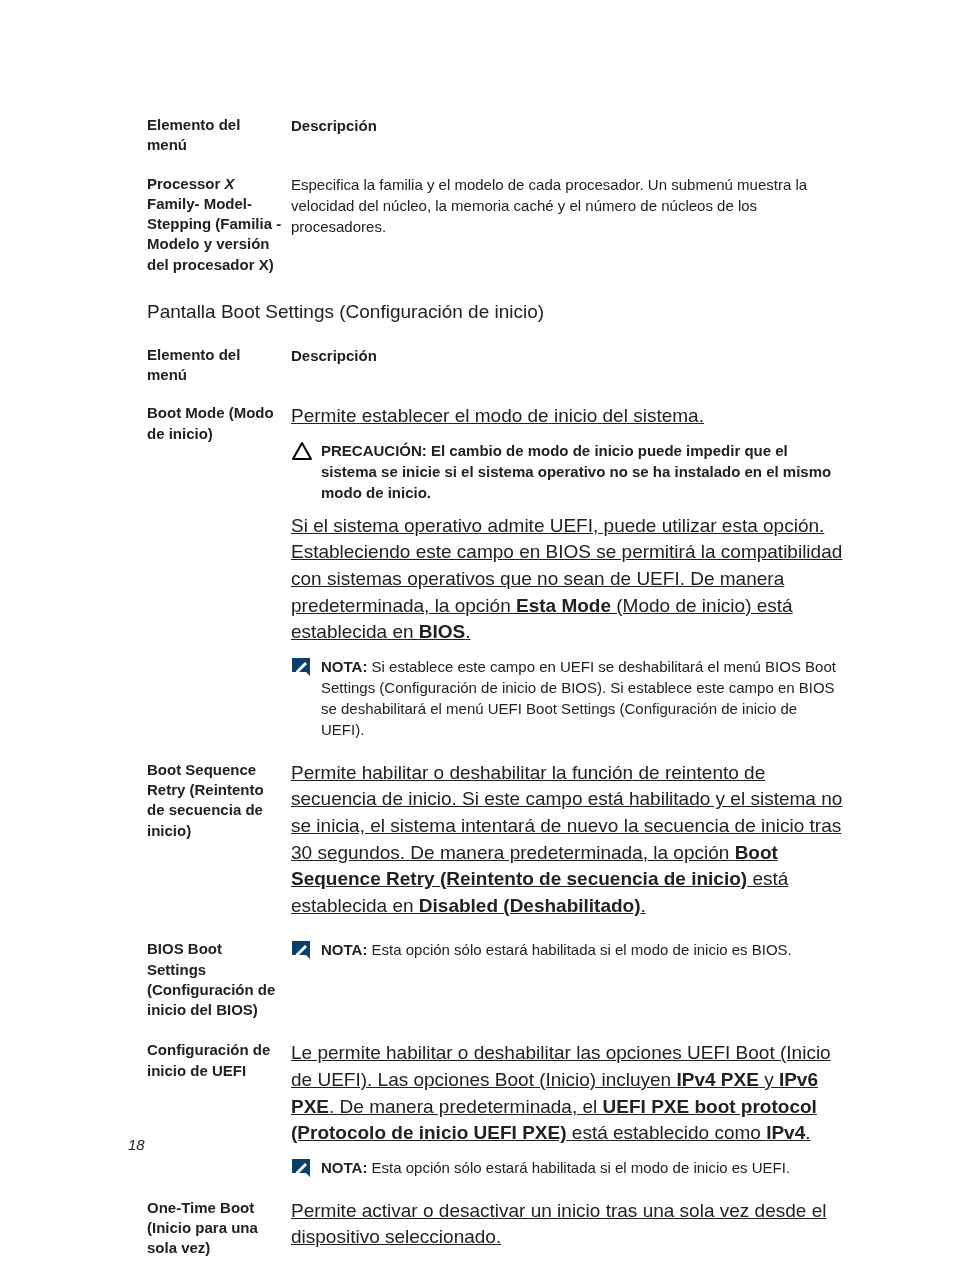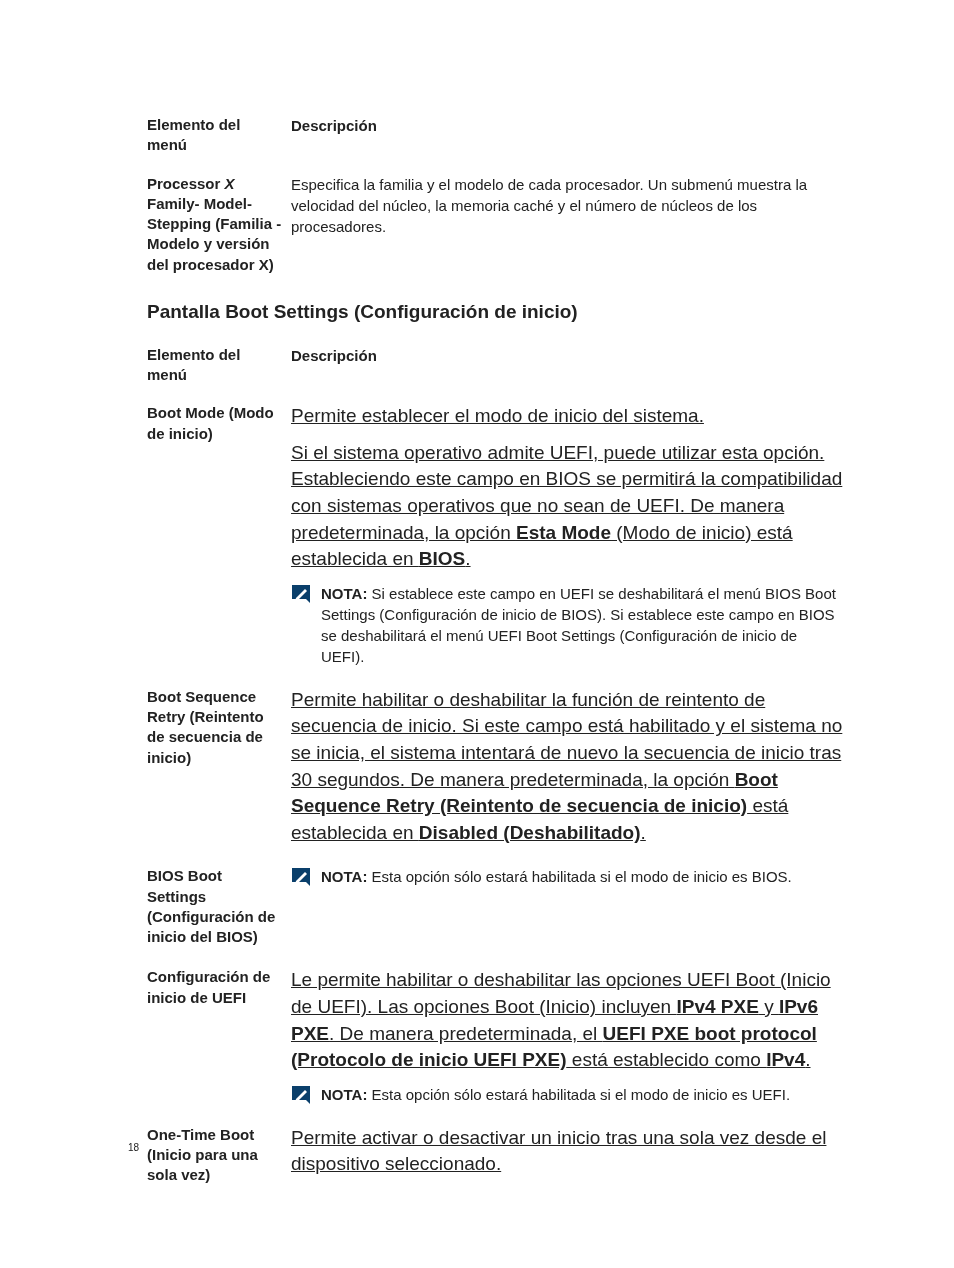--- a/index.html
+++ b/index.html
@@ -32,21 +32,21 @@
     padding-right: 8px;
   }
   .col-label .italic { font-style: italic; }
   .col-desc {
     flex: 1 1 auto;
     font-size: 15px;
     line-height: 1.4;
   }
   h2.section {
     font-size: 19px;
-    font-weight: 700;
+    font-weight: 400;
     margin: 26px 0 22px 0;
   }
   .row {
     display: flex;
     align-items: flex-start;
     margin-bottom: 20px;
     justify-content: space-between;
   }
   .row .col-desc > * + * {
     margin-top: 10px;
@@ -64,21 +64,22 @@
     flex: 1 1 auto;
     font-size: 15px;
     line-height: 1.4;
   }
   .bold { font-weight: 600; }
   .para { font-size: 19px; line-height: 1.4; text-decoration: underline; }
   .page-num {
     position: absolute;
     left: 128px;
     bottom: 115px;
-    font-size: 10px;
+    font-size: 15px;
+    font-style: italic;
   }
   svg { display: block; }
 </style>
 </head>
 <body>
 
 <div class="page">
 
   <div class="th-row">
     <div class="col-label">Elemento del menú</div>
@@ -97,20 +98,30 @@
   <div class="th-row">
     <div class="col-label">Elemento del menú</div>
     <div class="col-desc bold">Descripción</div>
   </div>
 
   <div class="row">
     <div class="col-label">Boot Mode (Modo de inicio)</div>
     <div class="col-desc">
       <div class="para">Permite establecer el modo de inicio del sistema.</div>
 
+      <div class="callout">
+        <div class="icon-holder">
+          <svg width="22" height="20" viewBox="0 0 22 20">
+            <path d="M11 2 L20 18 L2 18 Z" fill="none" stroke="#000" stroke-width="2" stroke-linejoin="round"></path>
+          </svg>
+        </div>
+        <div class="text bold">
+          <span>PRECAUCIÓN: </span><span>El cambio de modo de inicio puede impedir que el sistema se inicie si el sistema operativo no se ha instalado en el mismo modo de inicio.</span>
+        </div>
+      </div>
 
       <div class="para">
         <span>Si el sistema operativo admite UEFI, puede utilizar esta opción. Estableciendo este campo en BIOS se permitirá la compatibilidad con sistemas operativos que no sean de UEFI. De manera predeterminada, la opción </span><span class="bold">Esta Mode</span><span> (Modo de inicio) está establecida en </span><span class="bold">BIOS</span><span>.</span>
       </div>
 
       <div class="callout">
         <div class="icon-holder">
           <svg width="20" height="20" viewBox="0 0 20 20">
             <path d="M1 1 H19 V19 L15 15 H1 Z" fill="#0a3f6b"></path>
             <path d="M5 14 L14 5 L16 7 L7 16 L4 17 Z" fill="#fff"></path>

